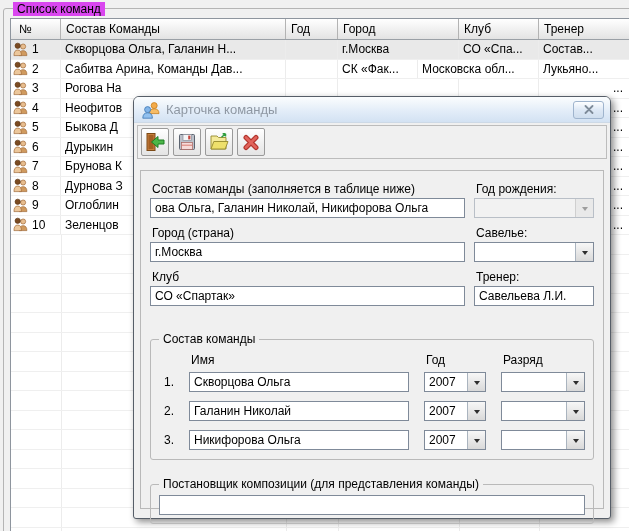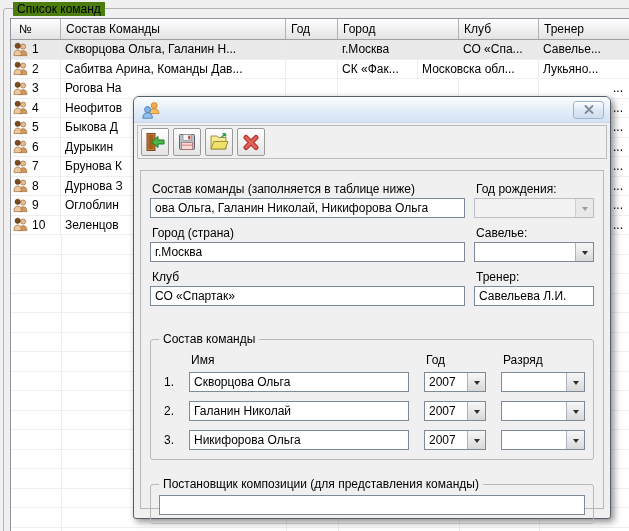--- a/index.html
+++ b/index.html
@@ -5,21 +5,21 @@
   html,body{margin:0;padding:0;}
   body{
     width:629px;height:531px;position:relative;overflow:hidden;
     background:#f0f0f0;
     font-family:"Liberation Sans","DejaVu Sans",sans-serif;
     font-size:12px;color:#000;
   }
   
   .list-group{position:absolute;left:3px;top:8px;width:660px;height:560px;
     border:1px solid #b4b4b4;border-radius:3px;}
-  .list-group-label{position:absolute;left:9px;top:-7px;background:#4d7c0f;padding:0 4px;}
+  .list-group-label{position:absolute;left:9px;top:-7px;background:#d946ef;padding:0 4px;}
   
   .table{position:absolute;left:10px;top:18px;width:640px;height:540px;
     background:#fff;border:1px solid #8e959e;overflow:hidden;}
   .thead{display:flex;height:21px;background:linear-gradient(#ffffff,#e3e3e3);
     border-bottom:1px solid #9aa0a6;box-sizing:border-box;}
   .th{display:flex;align-items:center;padding:0 5px;box-sizing:border-box;
     border-right:1px solid #b3b3b3;white-space:nowrap;overflow:hidden;}
   .trow{display:flex;height:19.5px;box-sizing:border-box;border-bottom:1px solid #efefef;}
   .trow.sel{background:#e9e9e9;}
   .c{display:flex;align-items:center;padding:0 4px;box-sizing:border-box;
@@ -156,21 +156,21 @@
         <svg class="ppl">
           <use href="#ico-ppl"></use>
         </svg>
         <span>1</span>
       </div>
     <div class="c c2">Скворцова Ольга, Галанин Н...</div>
     <div class="c c3"></div>
     <div class="c c4">г.Москва</div>
     <div class="c c5">СО «Спа...</div>
     <div class="c c6">
-        <span class="dots">Савелье...</span>
+        <span class="dots">Состав...</span>
       </div>
   </div>
   <div class="trow">
     <div class="c c1">
         <svg class="ppl">
           <use href="#ico-ppl"></use>
         </svg>
         <span>2</span>
       </div>
     <div class="c c2">Сабитва Арина, Команды Дав...</div>
@@ -317,20 +317,21 @@
   <div class="trow empty"></div>
   <div class="trow empty"></div>
   <div class="trow empty"></div>
 </div>
 
 <div class="dialog">
   <div class="titlebar">
     <svg class="title-icon">
         <use href="#ico-ppl2"></use>
       </svg>
+    <span class="title-text">Карточка команды</span>
     <div class="close-btn">
       <svg>
           <use href="#ico-close"></use>
         </svg>
     </div>
   </div>
 
   <div class="toolbar">
     <div class="tbtn">
       <svg>

